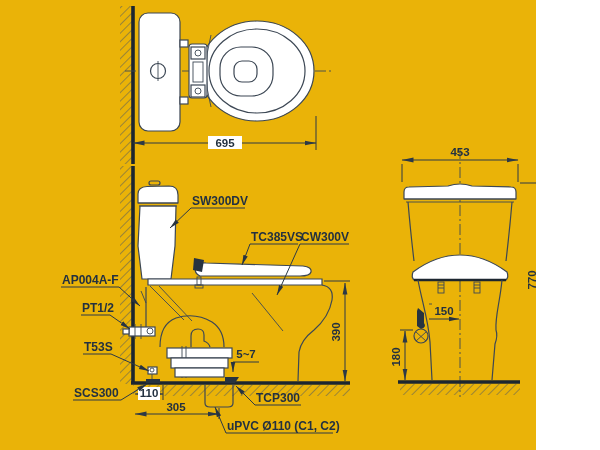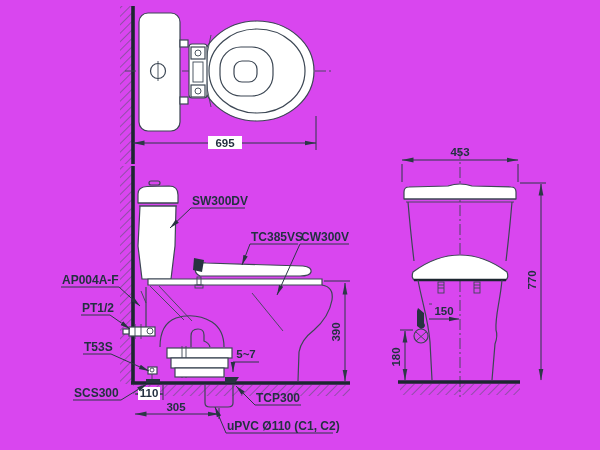--- a/index.html
+++ b/index.html
@@ -1,16 +1,16 @@
 <!DOCTYPE html>
 <html><head>
 <meta charset="utf-8">
 <style>
   html,body{margin:0;padding:0;background:#ffffff;}
-  .stage{width:600px;height:450px;background:#d946ef;position:relative;overflow:hidden;}
+  .stage{width:536px;height:450px;background:#eab308;position:relative;overflow:hidden;}
   svg{display:block;}
   text{font-family:"Liberation Sans", sans-serif;font-weight:bold;font-size:12px;fill:#233140;}
   .t-dim{font-size:11.5px;}
   .ln{stroke:#3c4754;stroke-width:1.2;fill:none;}
   .ln-thin{stroke:#3c4754;stroke-width:0.9;fill:none;}
   .ln-heavy{stroke:#1c2630;stroke-width:3.6;fill:none;}
   .ln-dim{stroke:#2c3946;stroke-width:1;fill:none;}
   .ln-center{stroke:#3c4754;stroke-width:0.9;fill:none;stroke-dasharray:11 3 2 3;}
   .fill-part{fill:#ffffff;stroke:#3c4754;stroke-width:1.2;}
   .fill-dark{fill:#273340;stroke:none;}

